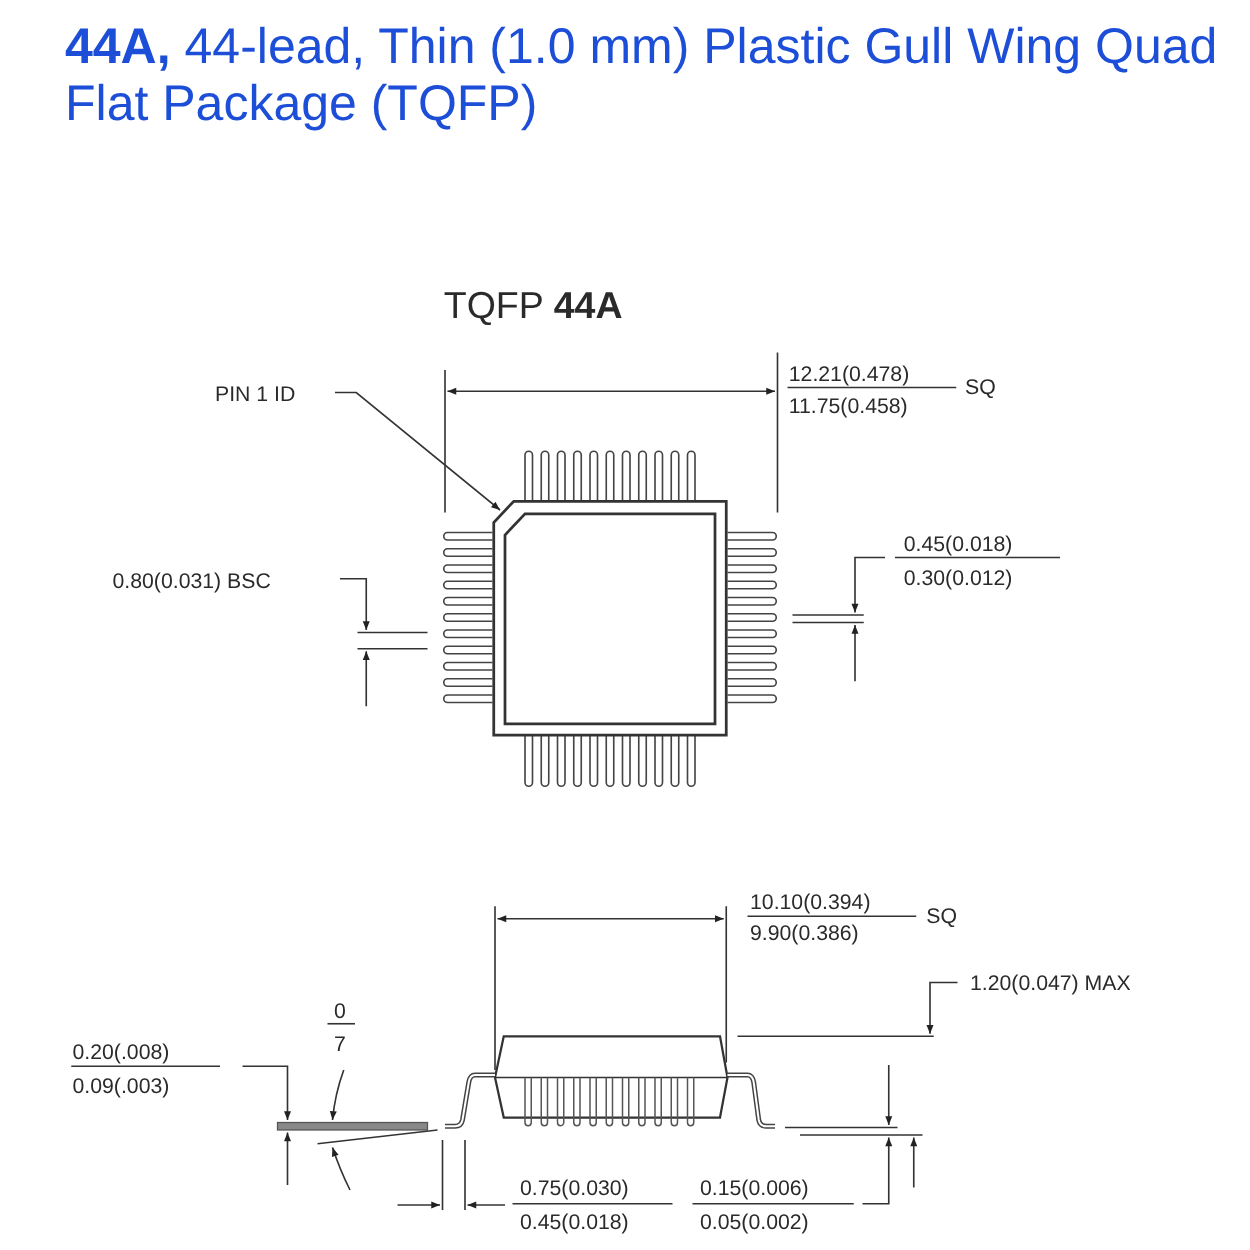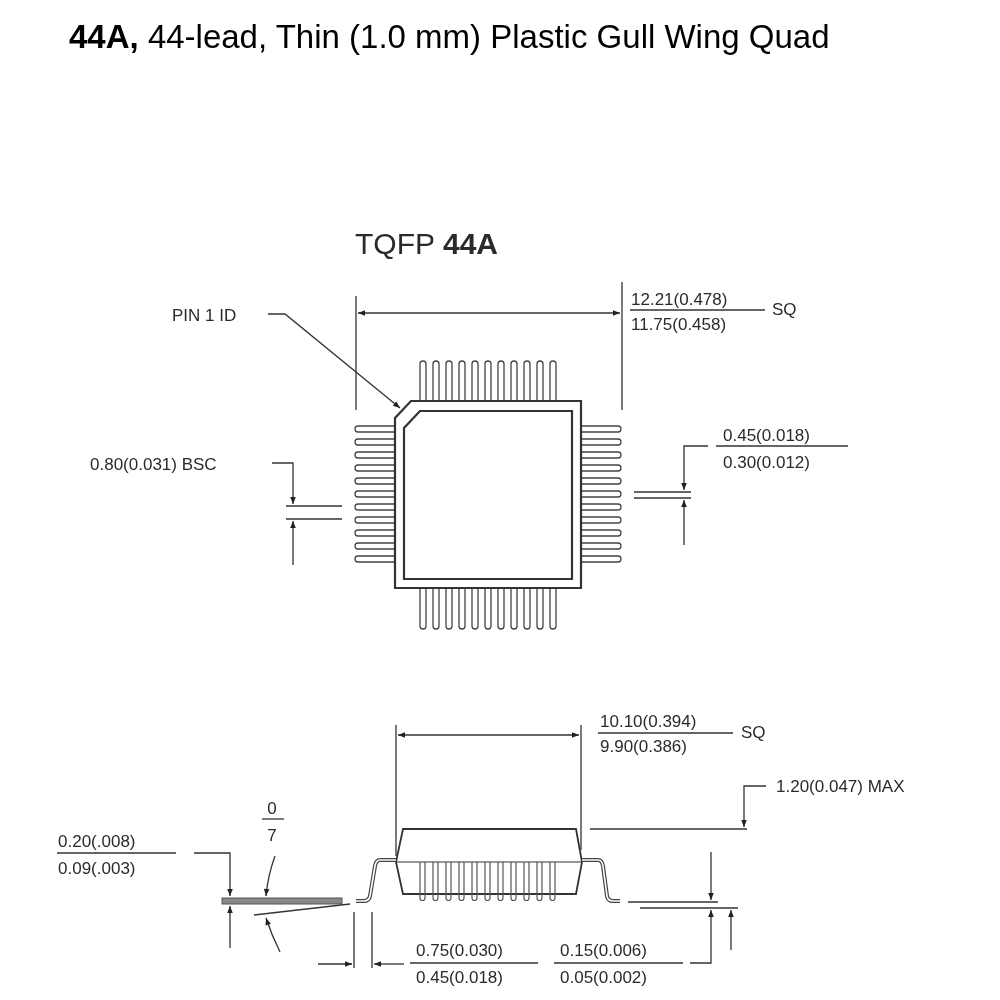--- a/index.html
+++ b/index.html
@@ -1,27 +1,28 @@
 <!DOCTYPE html>
 <html><head>
 <meta charset="utf-8">
 <style>
   html,body{margin:0;padding:0;background:#ffffff;}
   body{width:1000px;height:1000px;position:relative;overflow:hidden;font-family:"Liberation Sans",sans-serif;color:#1a1a1a;}
-  .title{position:absolute;left:52px;top:14px;font-size:33px;line-height:46px;color:#000000;margin-left:17px;}
+  .title{position:absolute;left:52px;top:14px;font-size:40px;line-height:46px;color:#1d4ed8;}
   .title .bold{font-weight:bold;}
   .title div{white-space:nowrap;}
   svg{position:absolute;left:0;top:0;}
   .lbl{font-family:"Liberation Sans",sans-serif;fill:#2a2a2a;}
 </style>
 </head>
 <body>
 
 <div class="title">
   <div><span class="bold">44A,</span><span> 44-lead, Thin (1.0 mm) Plastic Gull Wing Quad</span></div>
+  <div>Flat Package (TQFP)</div>
 </div>
 
 <svg width="1000" height="1000" viewBox="0 0 1000 1000">
   <defs>
     <marker id="arr" viewBox="0 0 10 10" refX="10" refY="5" markerWidth="9" markerHeight="7" orient="auto-start-reverse" markerUnits="userSpaceOnUse">
       <path d="M0,1 L10,5 L0,9 z" fill="#222"></path>
     </marker>
   </defs>
 
   <g>

